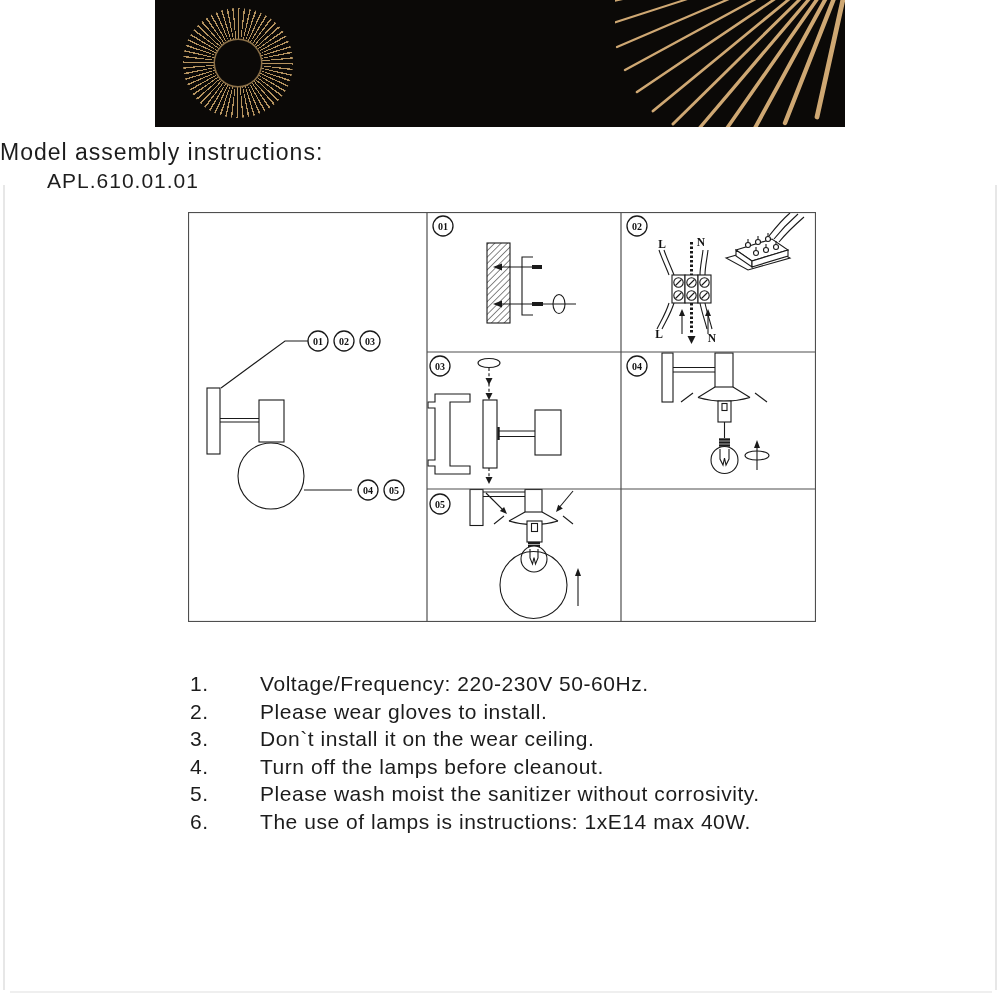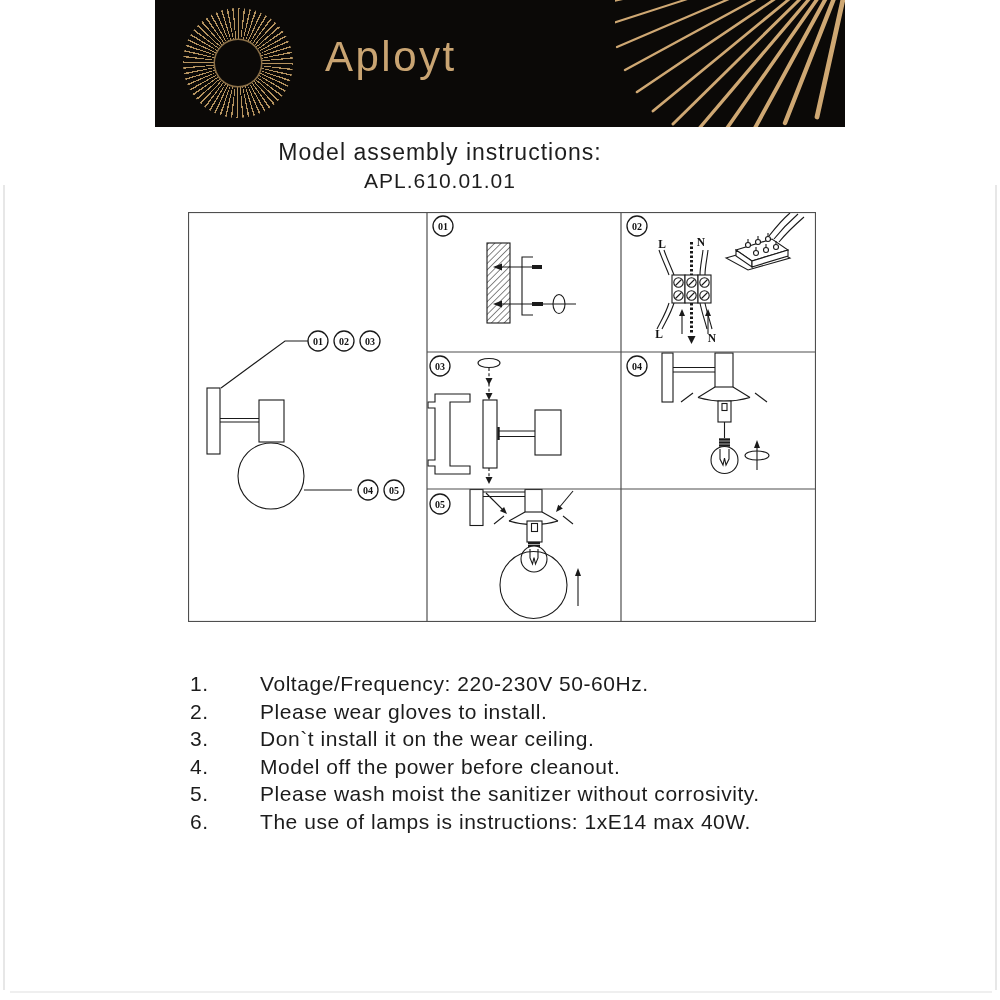--- a/index.html
+++ b/index.html
@@ -28,23 +28,23 @@
     width:46px; height:46px; border-radius:50%; background:#0b0907;
     box-shadow:0 0 0 1.5px #8a6f47;
   }
   .brand {
     position:absolute; left:170px; top:36px; font-size:42px; font-weight:300;
     color:#c9a472; letter-spacing:2.5px; line-height:1;
   }
   .fan-rays { position:absolute; right:0; top:0; }
 
   
-  .title-block { position:absolute; left:0; top:139px; width:880px; text-align:center; color:#1d1d1d; }
+  .title-block { position:absolute; left:0; top:139px; width:880px; color:#1d1d1d; }
   .title-line1 { font-size:23px; letter-spacing:1px; line-height:26px; }
-  .title-line2 { font-size:21px; letter-spacing:1px; line-height:25px; margin-top:3px; }
+  .title-line2 { font-size:21px; letter-spacing:1px; line-height:25px; margin-top:3px;padding-left:47px; }
 
   
   .diagram { position:absolute; left:188px; top:212px; }
   .ln   { stroke:#1a1a1a; stroke-width:1.1; fill:none; }
   .ln2  { stroke:#1a1a1a; stroke-width:2.4; fill:none; }
   .fillw{ fill:#ffffff; stroke:#1a1a1a; stroke-width:1.1; }
   .grid { stroke:#4f4f4f; stroke-width:1.2; fill:none; }
   .arrowhead { fill:#1a1a1a; stroke:none; }
   .badge circle { fill:#fff; stroke:#1a1a1a; stroke-width:1.3; }
   .badge text { font-family:"Liberation Serif", serif; font-weight:bold; font-size:10px;
@@ -65,21 +65,20 @@
 
   <div class="scan-edge left"></div>
   <div class="scan-edge right"></div>
   <div class="scan-edge bottom"></div>
 
   <div class="banner">
     <div class="sunburst">
       <div class="sun-rays"></div>
       <div class="sun-core"></div>
     </div>
-    <div class="brand">Aployt</div>
     <svg class="fan-rays" width="230" height="127" viewBox="0 0 230 127">
       <g stroke="#cfa873" fill="none" stroke-linecap="round">
         <line x1="240" y1="-55" x2="-5" y2="2" stroke-width="2"></line>
         <line x1="240" y1="-55" x2="-5" y2="24" stroke-width="2"></line>
         <line x1="240" y1="-55" x2="2" y2="47" stroke-width="2.2"></line>
         <line x1="240" y1="-55" x2="10" y2="70" stroke-width="2.4"></line>
         <line x1="240" y1="-55" x2="22" y2="92" stroke-width="2.6"></line>
         <line x1="240" y1="-55" x2="38" y2="111" stroke-width="2.8"></line>
         <line x1="240" y1="-55" x2="58" y2="124" stroke-width="3"></line>
         <line x1="240" y1="-55" x2="82" y2="131" stroke-width="3.3"></line>
@@ -316,21 +315,21 @@
     <div class="instr-row">
       <span class="instr-num">2.</span>
       <span class="instr-text">Please wear gloves to install.</span>
     </div>
     <div class="instr-row">
       <span class="instr-num">3.</span>
       <span class="instr-text">Don`t install it on the wear ceiling.</span>
     </div>
     <div class="instr-row">
       <span class="instr-num">4.</span>
-      <span class="instr-text">Model off the power before cleanout.</span>
+      <span class="instr-text">Turn off the lamps before cleanout.</span>
     </div>
     <div class="instr-row">
       <span class="instr-num">5.</span>
       <span class="instr-text">Please wash moist the sanitizer without corrosivity.</span>
     </div>
     <div class="instr-row">
       <span class="instr-num">6.</span>
       <span class="instr-text">The use of lamps is instructions: 1xE14 max 40W.</span>
     </div>
   </div>

